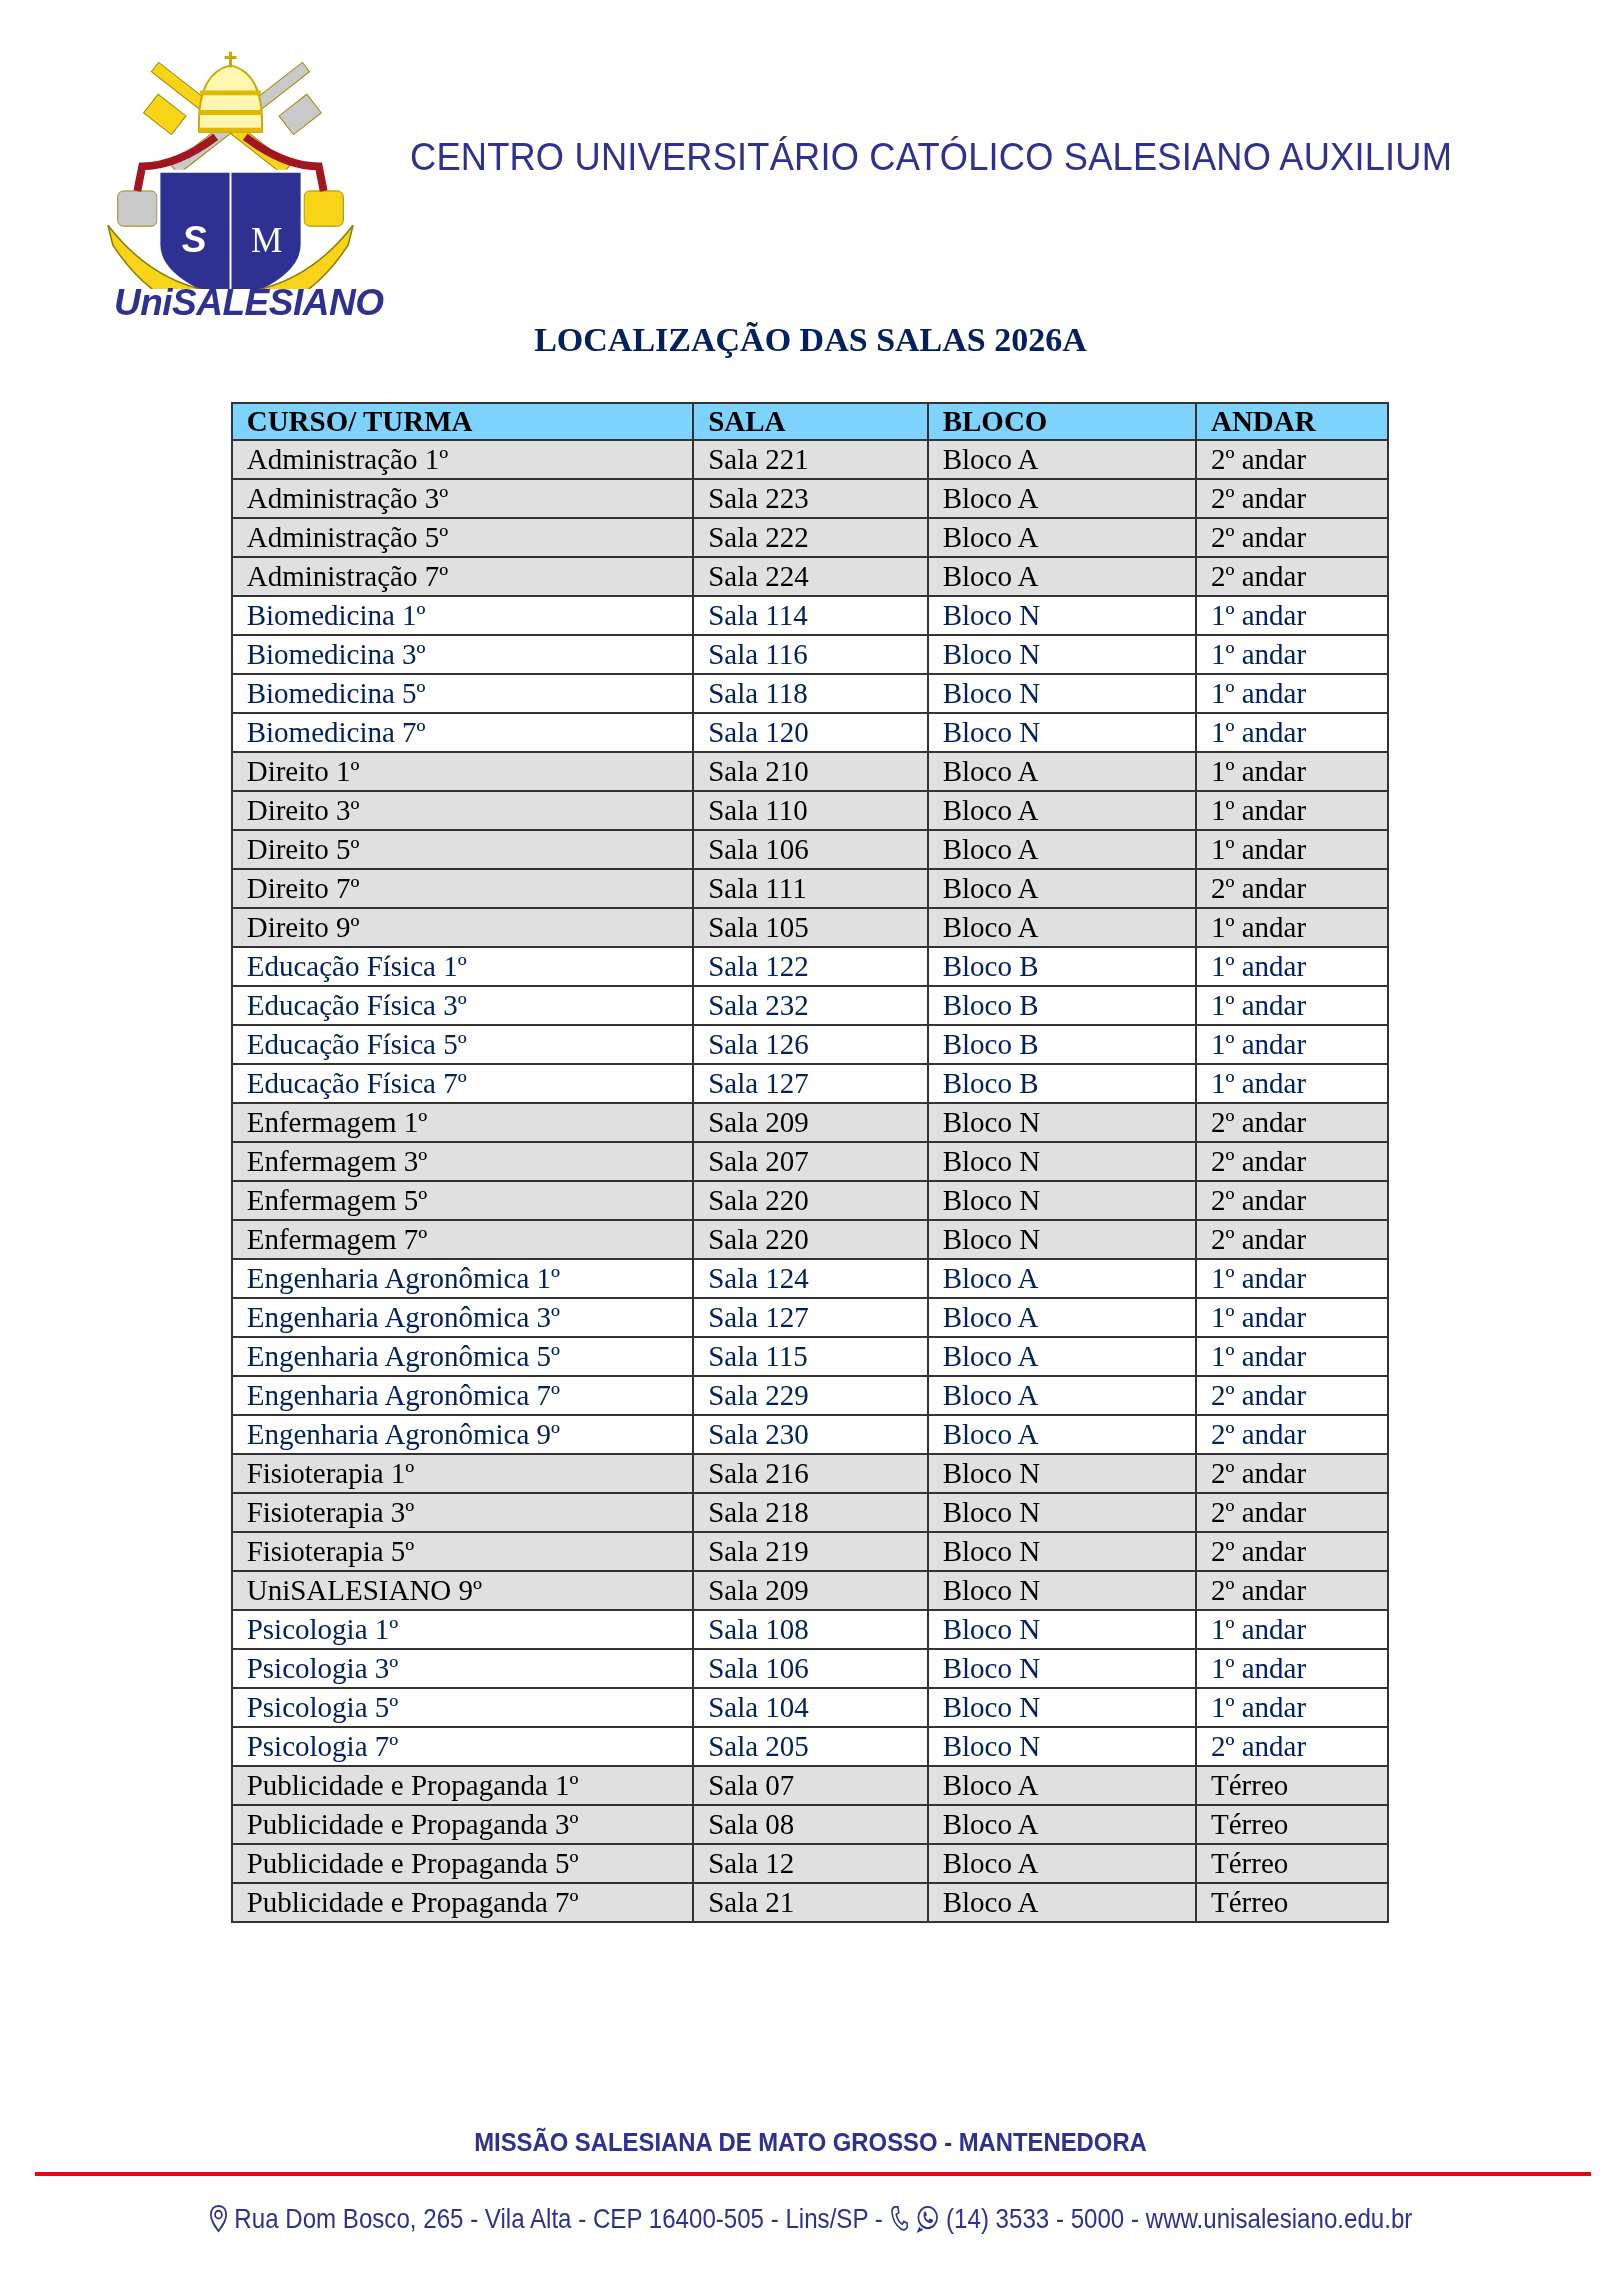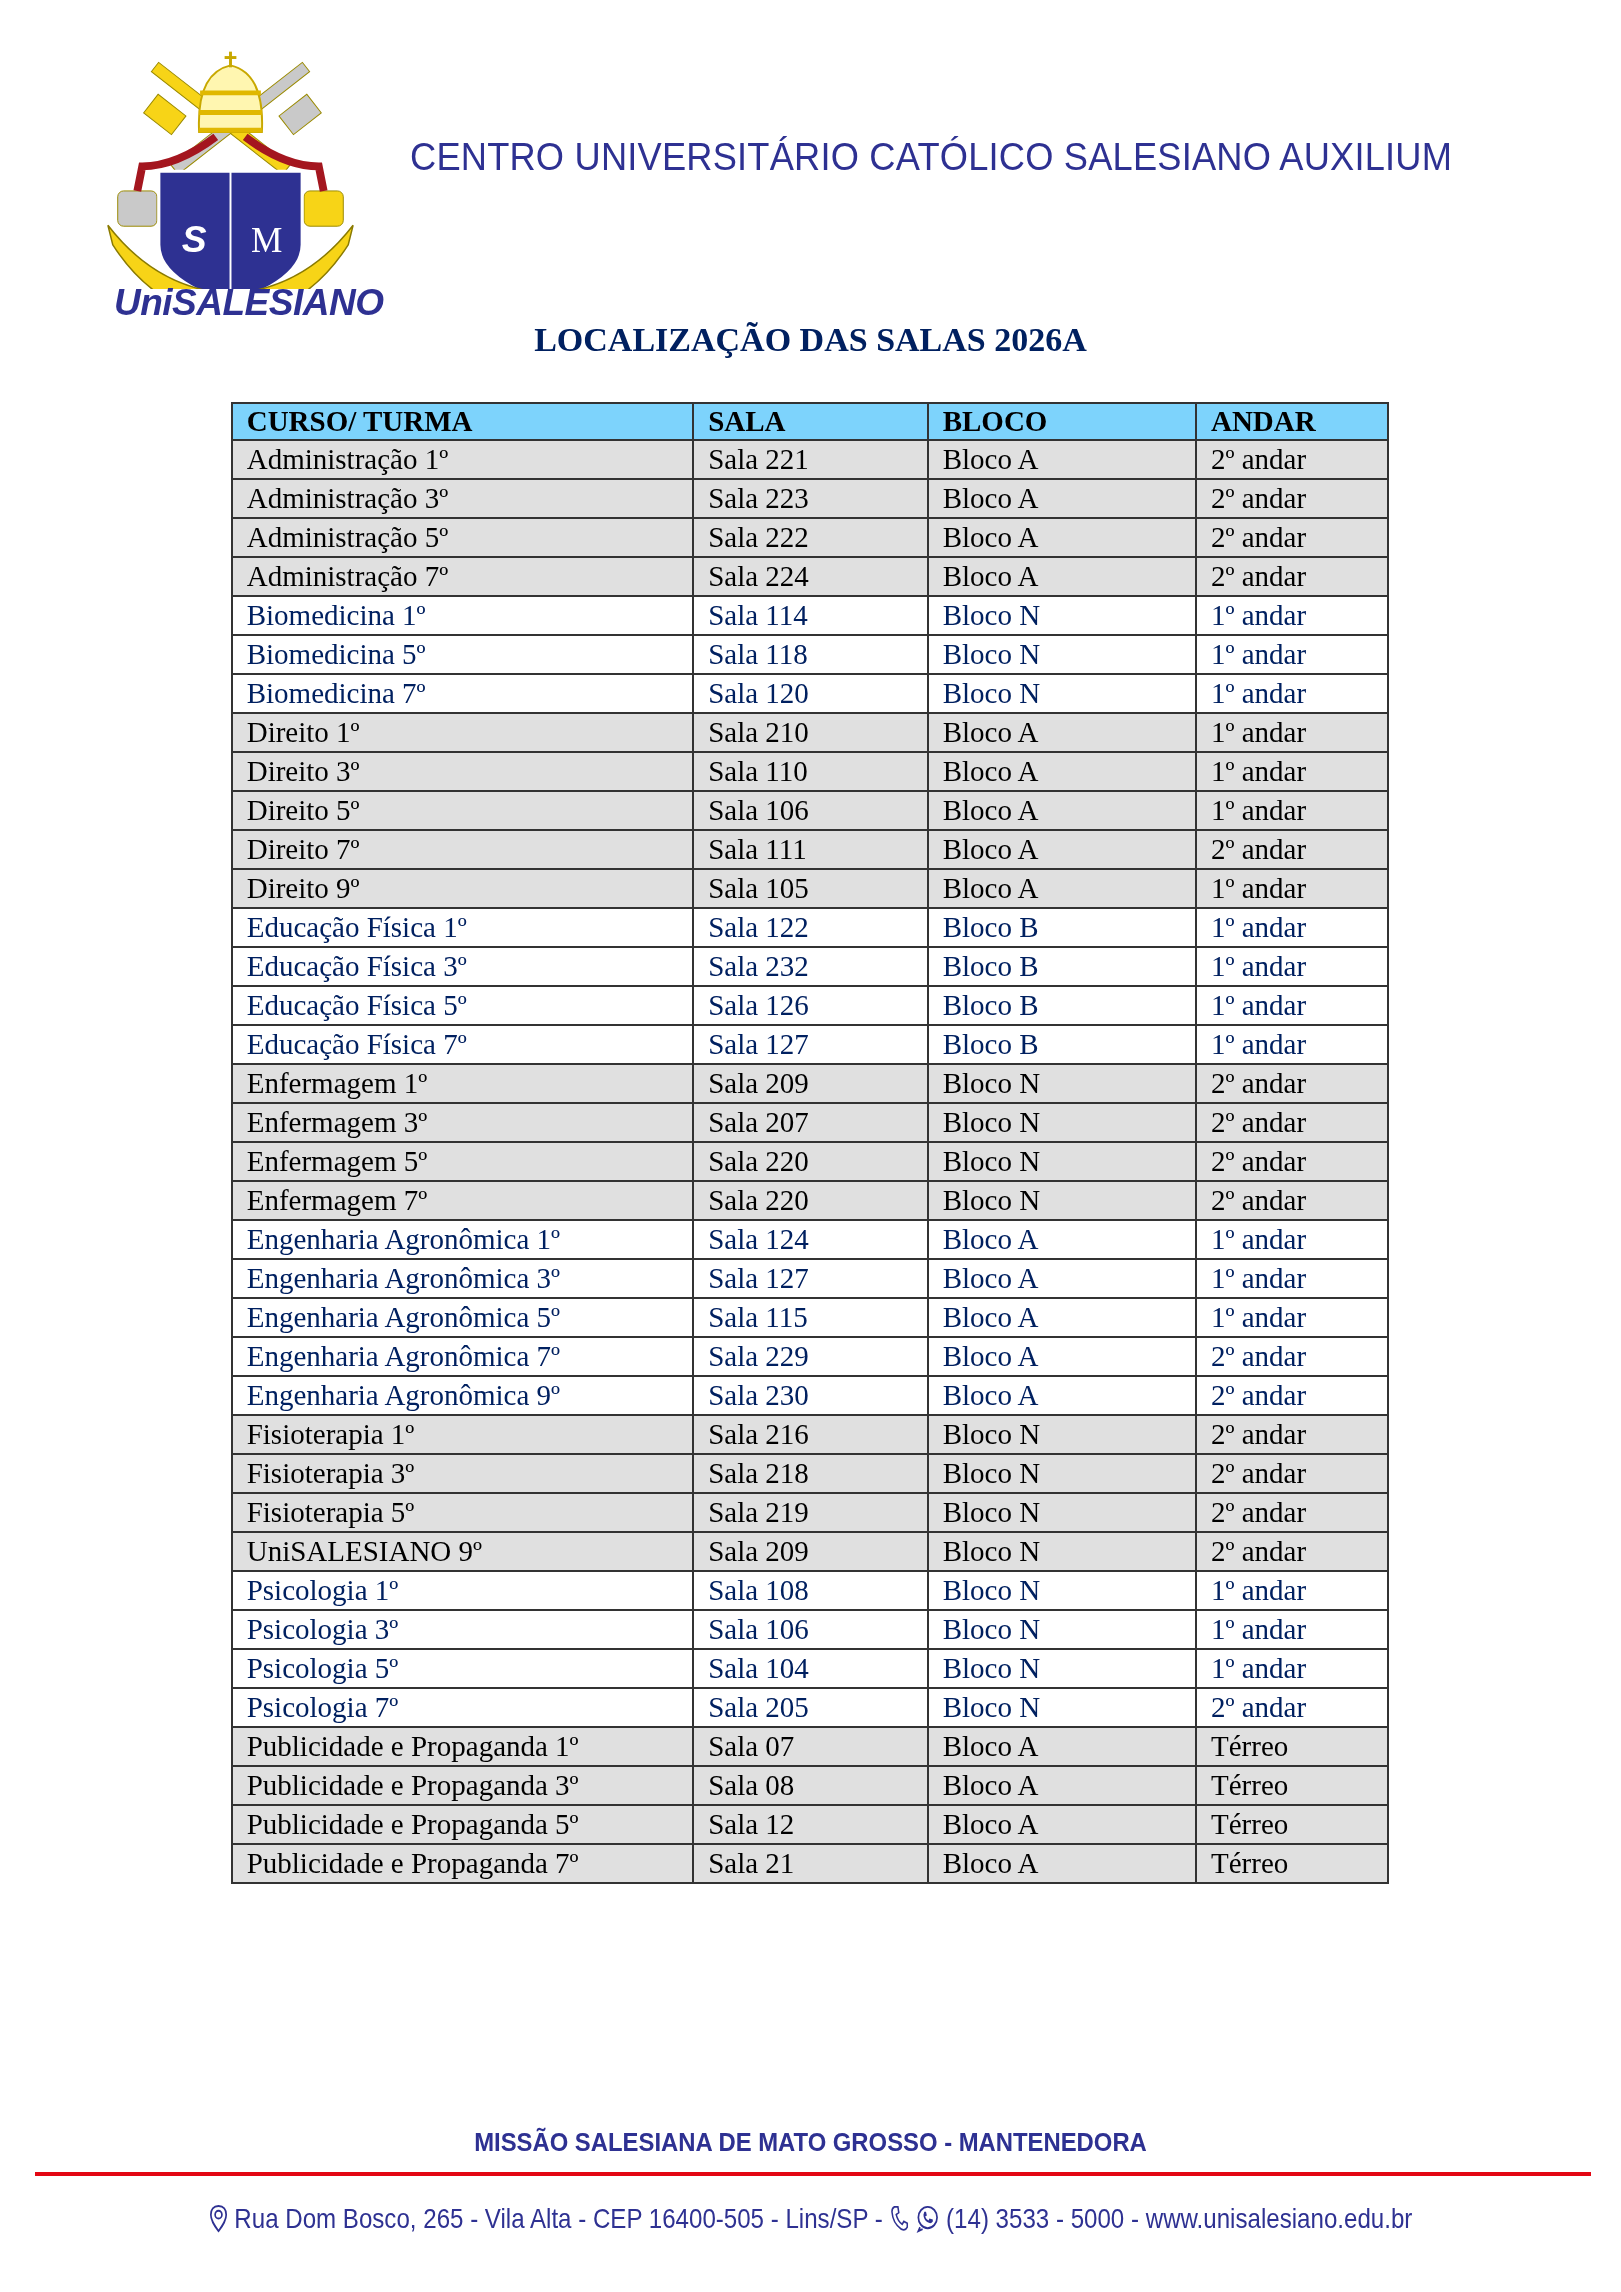--- a/index.html
+++ b/index.html
@@ -99,20 +99,26 @@
       </tr>
       <tr class="gray">
         <td>Administração 7º</td>
         <td>Sala 224</td>
         <td>Bloco A</td>
         <td>2º andar</td>
       </tr>
       <tr class="blue">
         <td>Biomedicina 1º</td>
         <td>Sala 114</td>
+        <td>Bloco N</td>
+        <td>1º andar</td>
+      </tr>
+      <tr class="blue">
+        <td>Biomedicina 3º</td>
+        <td>Sala 116</td>
         <td>Bloco N</td>
         <td>1º andar</td>
       </tr>
       <tr class="blue">
         <td>Biomedicina 5º</td>
         <td>Sala 118</td>
         <td>Bloco N</td>
         <td>1º andar</td>
       </tr>
       <tr class="blue">

